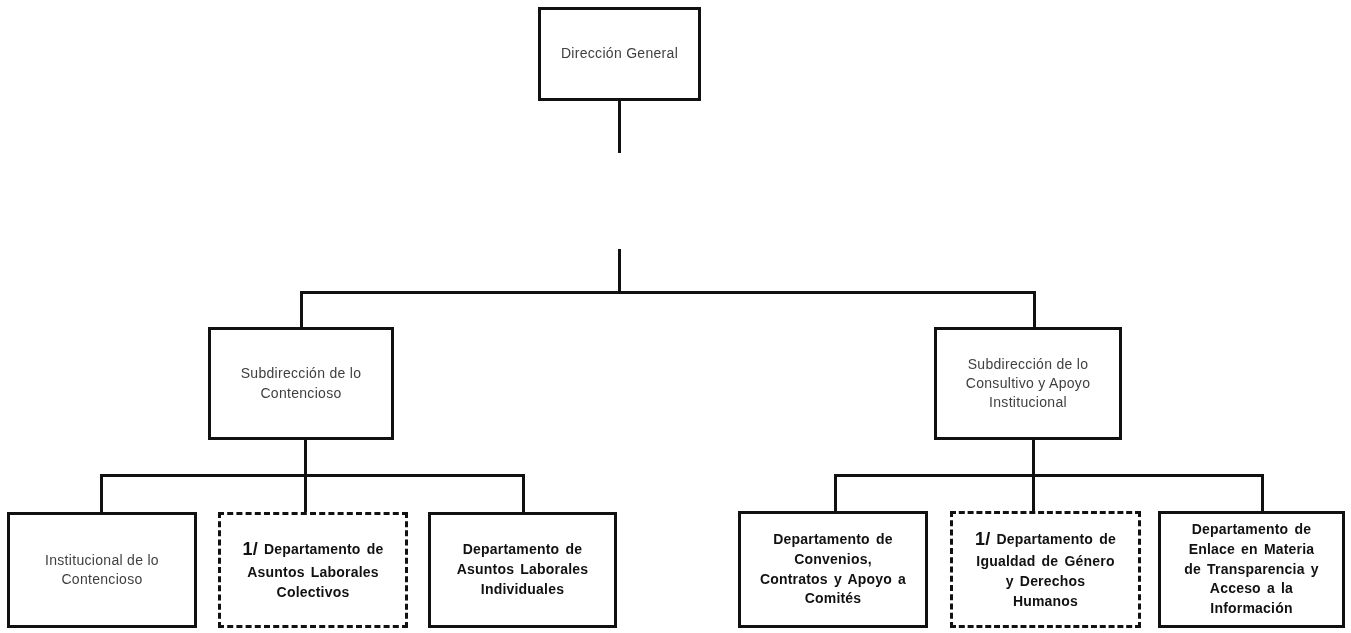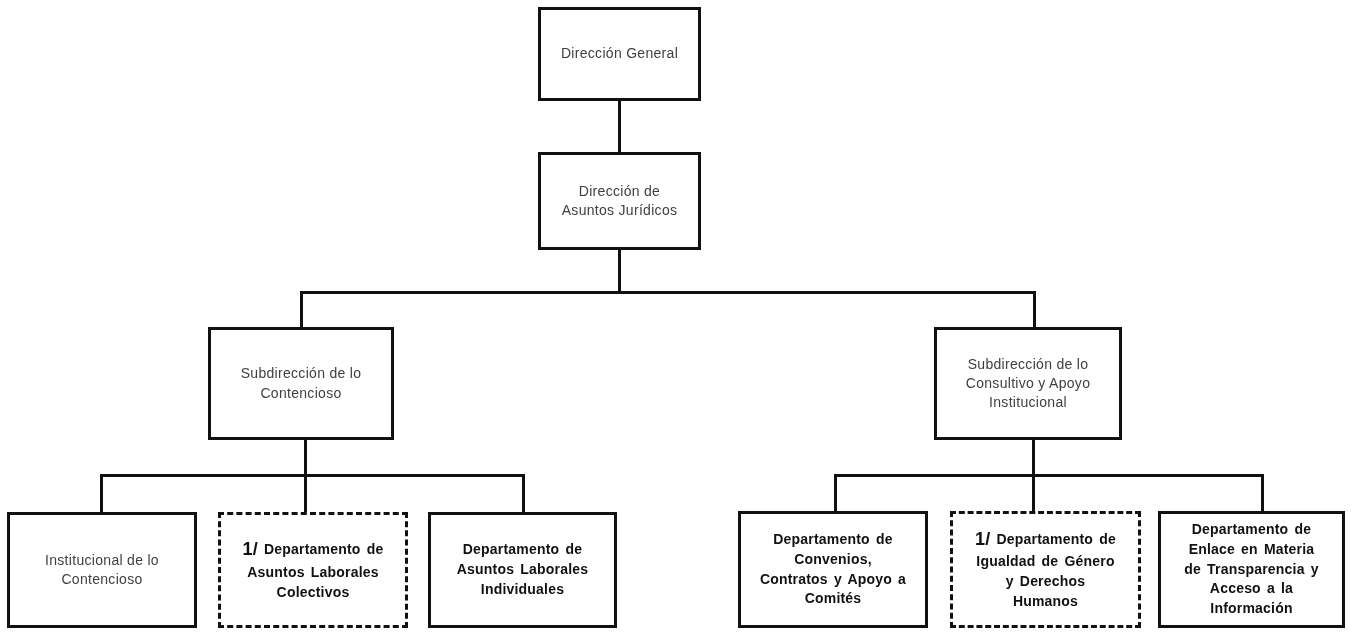--- a/index.html
+++ b/index.html
@@ -80,24 +80,20 @@
 
   <div class="connector" style="left:1032px; top:439px; width:3px; height:74px;"></div>
   <div class="connector" style="left:834px; top:474px; width:430px; height:3px;"></div>
   <div class="connector" style="left:834px; top:474px; width:3px; height:39px;"></div>
   <div class="connector" style="left:1261px; top:474px; width:3px; height:39px;"></div>
 
   <div class="node regular" style="left:538px; top:7px; width:163px; height:94px;">
     <span class="label">Dirección General</span>
   </div>
 
-  <div class="node regular" style="left:538px; top:152px; width:163px; height:98px;">
-    <span class="label">Dirección de
-Asuntos Jurídicos</span>
-  </div>
 
   <div class="node regular" style="left:208px; top:327px; width:186px; height:113px;">
     <span class="label">Subdirección de lo
 Contencioso</span>
   </div>
 
   <div class="node regular" style="left:934px; top:327px; width:188px; height:113px;">
     <span class="label">Subdirección de lo
 Consultivo y Apoyo
 Institucional</span>

